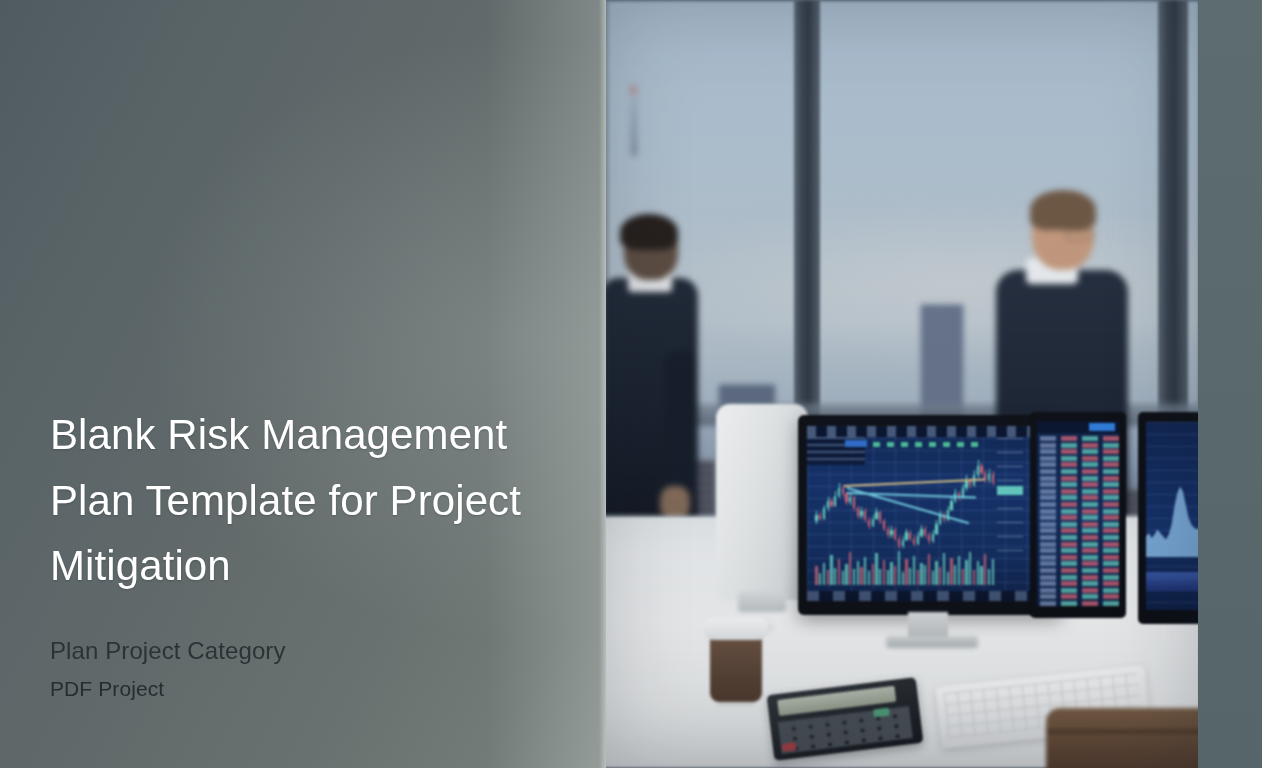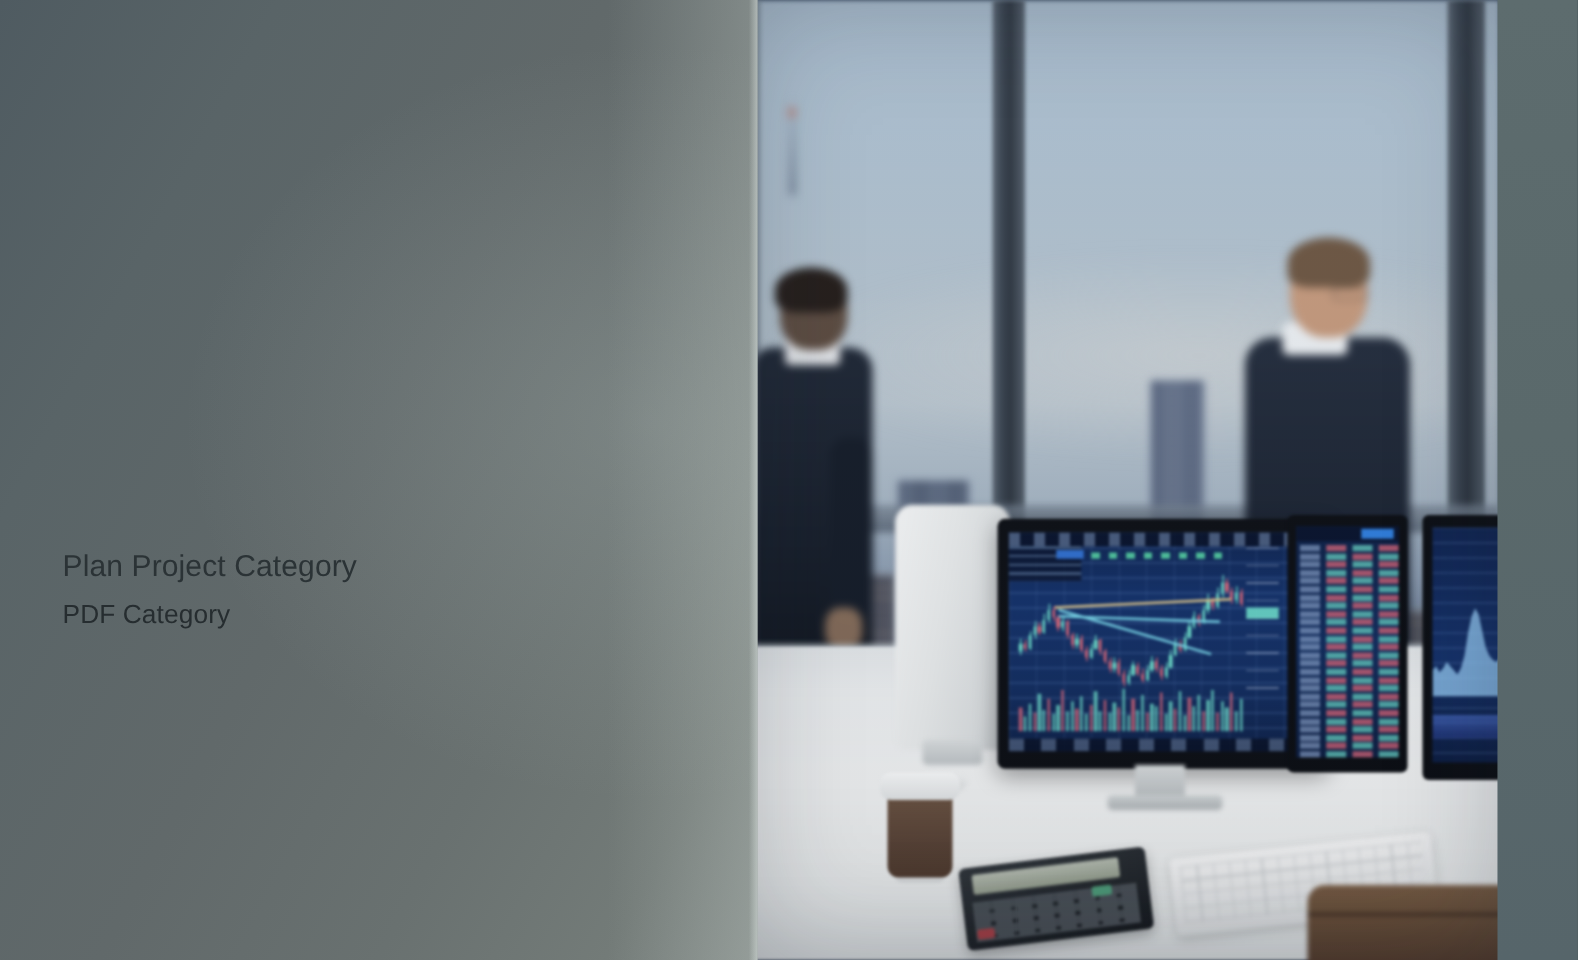--- a/index.html
+++ b/index.html
@@ -716,19 +716,20 @@
   </div>
 
   <div class="right-panel"></div>
 
   <div class="wall">
     <div class="wall-sheen"></div>
     <div class="wall-edge"></div>
   </div>
 
   <div class="copy">
+    <h1 class="title">Blank Risk Management Plan Template for Project Mitigation</h1>
     <div class="meta">
       <div class="meta-cat">Plan Project Category</div>
-      <div class="meta-fmt">PDF Category</div>
+      <div class="meta-fmt">PDF Project</div>
     </div>
   </div>
 
 </div>
 
 </body></html>

